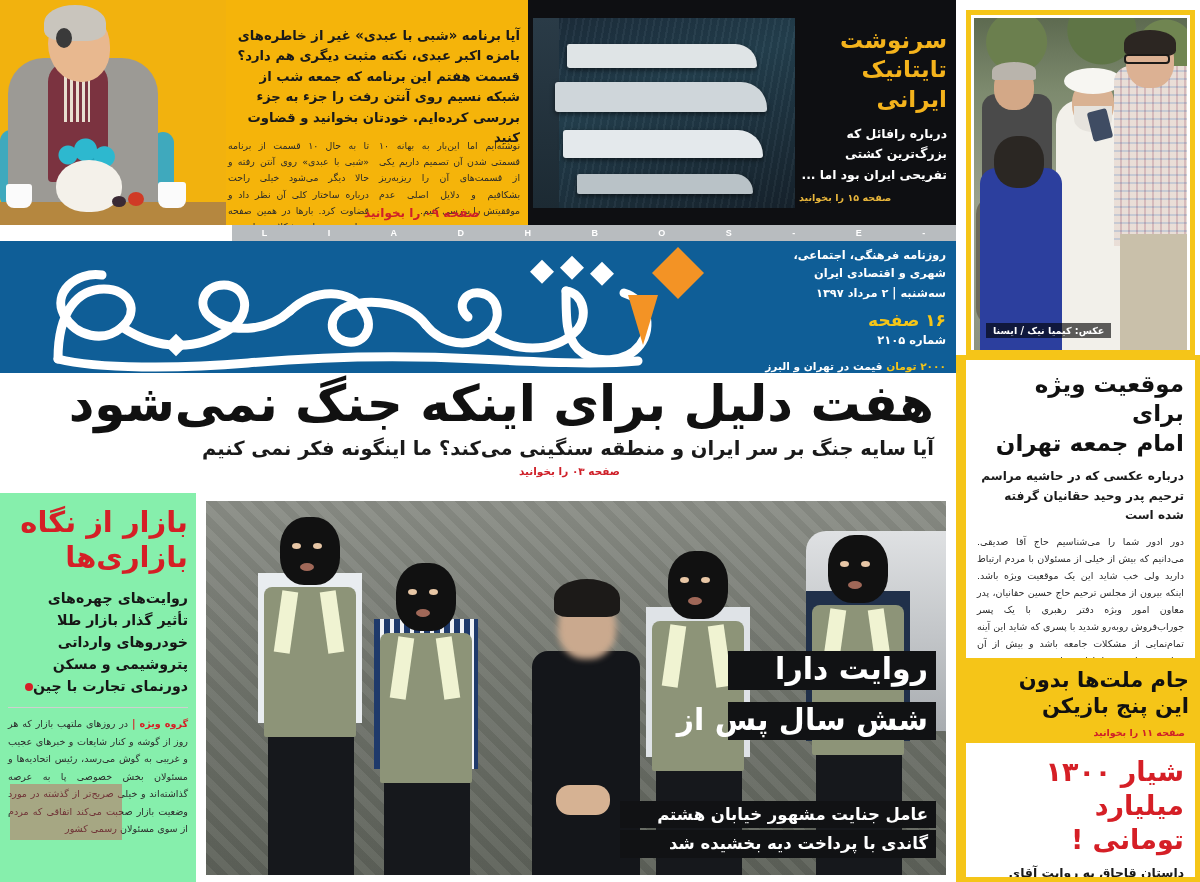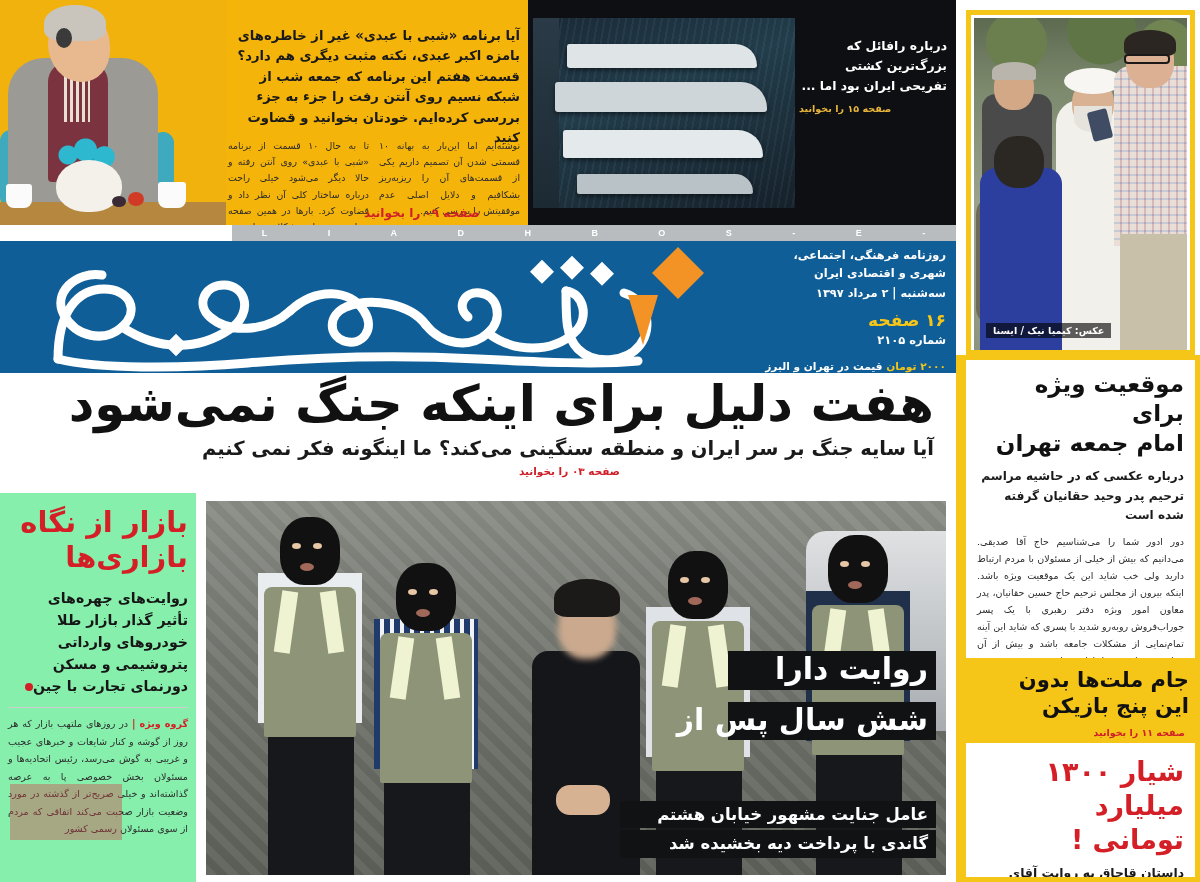--- a/index.html
+++ b/index.html
@@ -610,20 +610,21 @@
     <div class="tc-panel">
       <div class="tc-photo">
         <div class="water"></div>
         <div class="dock"></div>
         <div class="ship s1"></div>
         <div class="ship s2"></div>
         <div class="ship s3"></div>
         <div class="ship s4"></div>
       </div>
       <div class="tc-text">
+        <div class="tc-title">سرنوشت تایتانیک ایرانی</div>
         <div class="tc-lead">درباره رافائل که بزرگ‌ترین کشتی تفریحی ایران بود اما ...</div>
         <div class="tc-ref">صفحه ۱۵ را بخوانید</div>
       </div>
     </div>
 
     <div class="tr-panel">
       <div class="tr-frame">
         <div class="tr-photo">
           <div class="trees"></div>
           <div class="man-left"></div>

